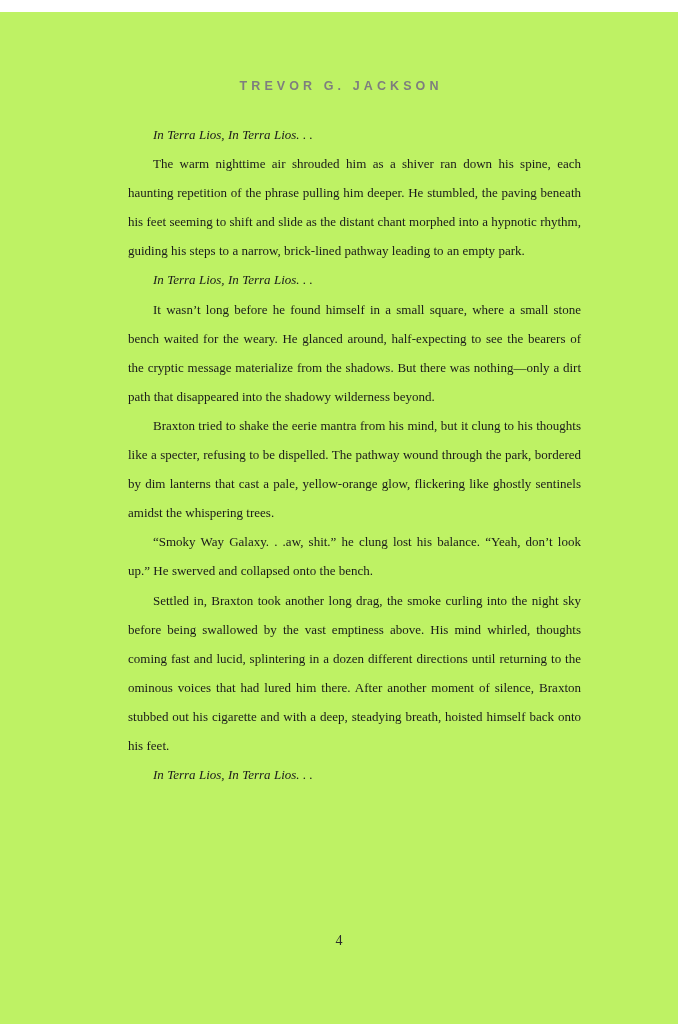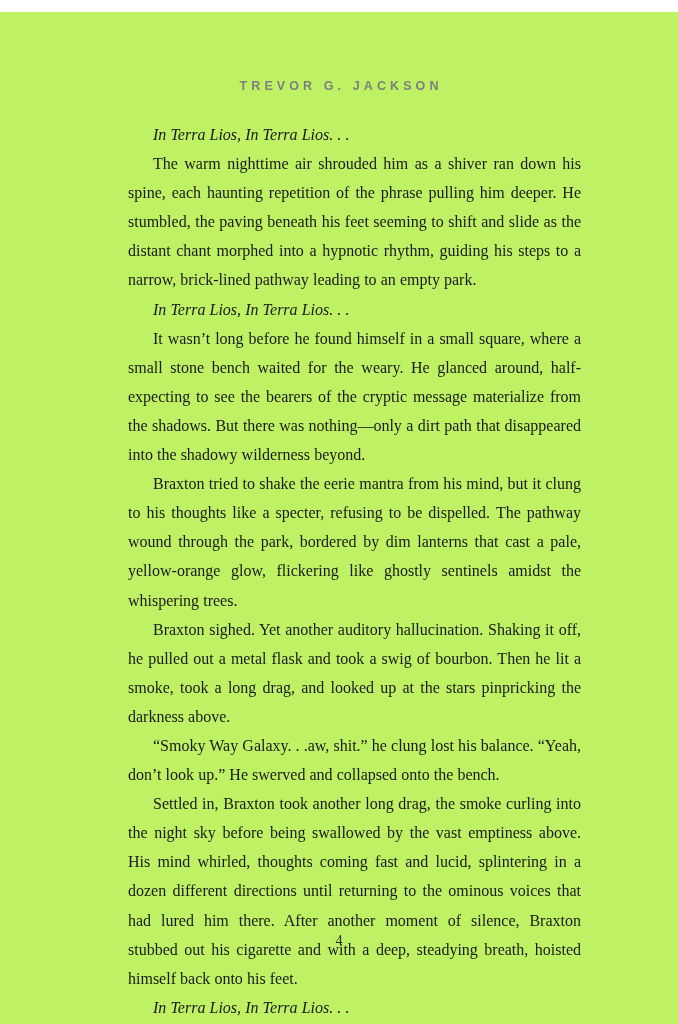--- a/index.html
+++ b/index.html
@@ -40,21 +40,21 @@
   
   .text-block {
     position: absolute;
     left: 128px;
     top: 108px;
     width: 453px;
   }
 
   .para {
     margin: 0;
-    font-size: 16px;
+    font-size: 13px;
     line-height: 29.1px;
     text-align: justify;
     text-justify: inter-word;
     text-indent: 25px;
     hyphens: manual;
     word-spacing: 0.1px;
   }
 
   .para.refrain {
     font-style: italic;
@@ -90,21 +90,20 @@
 
     <p class="para">The warm nighttime air shrouded him as a shiver ran down his spine, each haunting repetition of the phrase pulling him deeper. He stumbled, the paving beneath his feet seeming to shift and slide as the distant chant morphed into a hypnotic rhythm, guiding his steps to a narrow, brick-lined pathway leading to an empty park.</p>
 
     <p class="para refrain">In Terra Lios, In Terra Lios. . .</p>
 
     <p class="para">It wasn’t long before he found himself in a small square, where a small stone bench waited for the weary. He glanced around, half-expecting to see the bearers of the cryptic message materialize from the shadows. But there was nothing—only a dirt path that disappeared into the shadowy wilderness beyond.</p>
 
     <p class="para">Braxton tried to shake the eerie mantra from his mind, but it clung to his thoughts like a specter, refusing to be dispelled. The pathway wound through the park, bordered by dim lanterns that cast a pale, yellow-orange glow, flickering like ghostly sentinels amidst the whispering trees.</p>
 
 
-    <p class="para">Braxton sighed. Yet another auditory hallucination. Shaking it off, he pulled out a metal flask and took a swig of bourbon. Then he lit a smoke, took a long drag, and looked up at the stars pinpricking the darkness above.</p>
 
     <p class="para">“Smoky Way Galaxy. . .aw, shit.” he clung lost his balance. “Yeah, don’t look up.” He swerved and collapsed onto the bench.</p>
 
     <p class="para">Settled in, Braxton took another long drag, the smoke curling into the night sky before being swallowed by the vast emptiness above. His mind whirled, thoughts coming fast and lucid, splintering in a dozen different directions until returning to the ominous voices that had lured him there. After another moment of silence, Braxton stubbed out his cigarette and with a deep, steadying breath, hoisted himself back onto his feet.</p>
 
     <p class="para refrain">In Terra Lios, In Terra Lios. . .</p>
 
   </div>
 
   <div class="folio">4</div>

